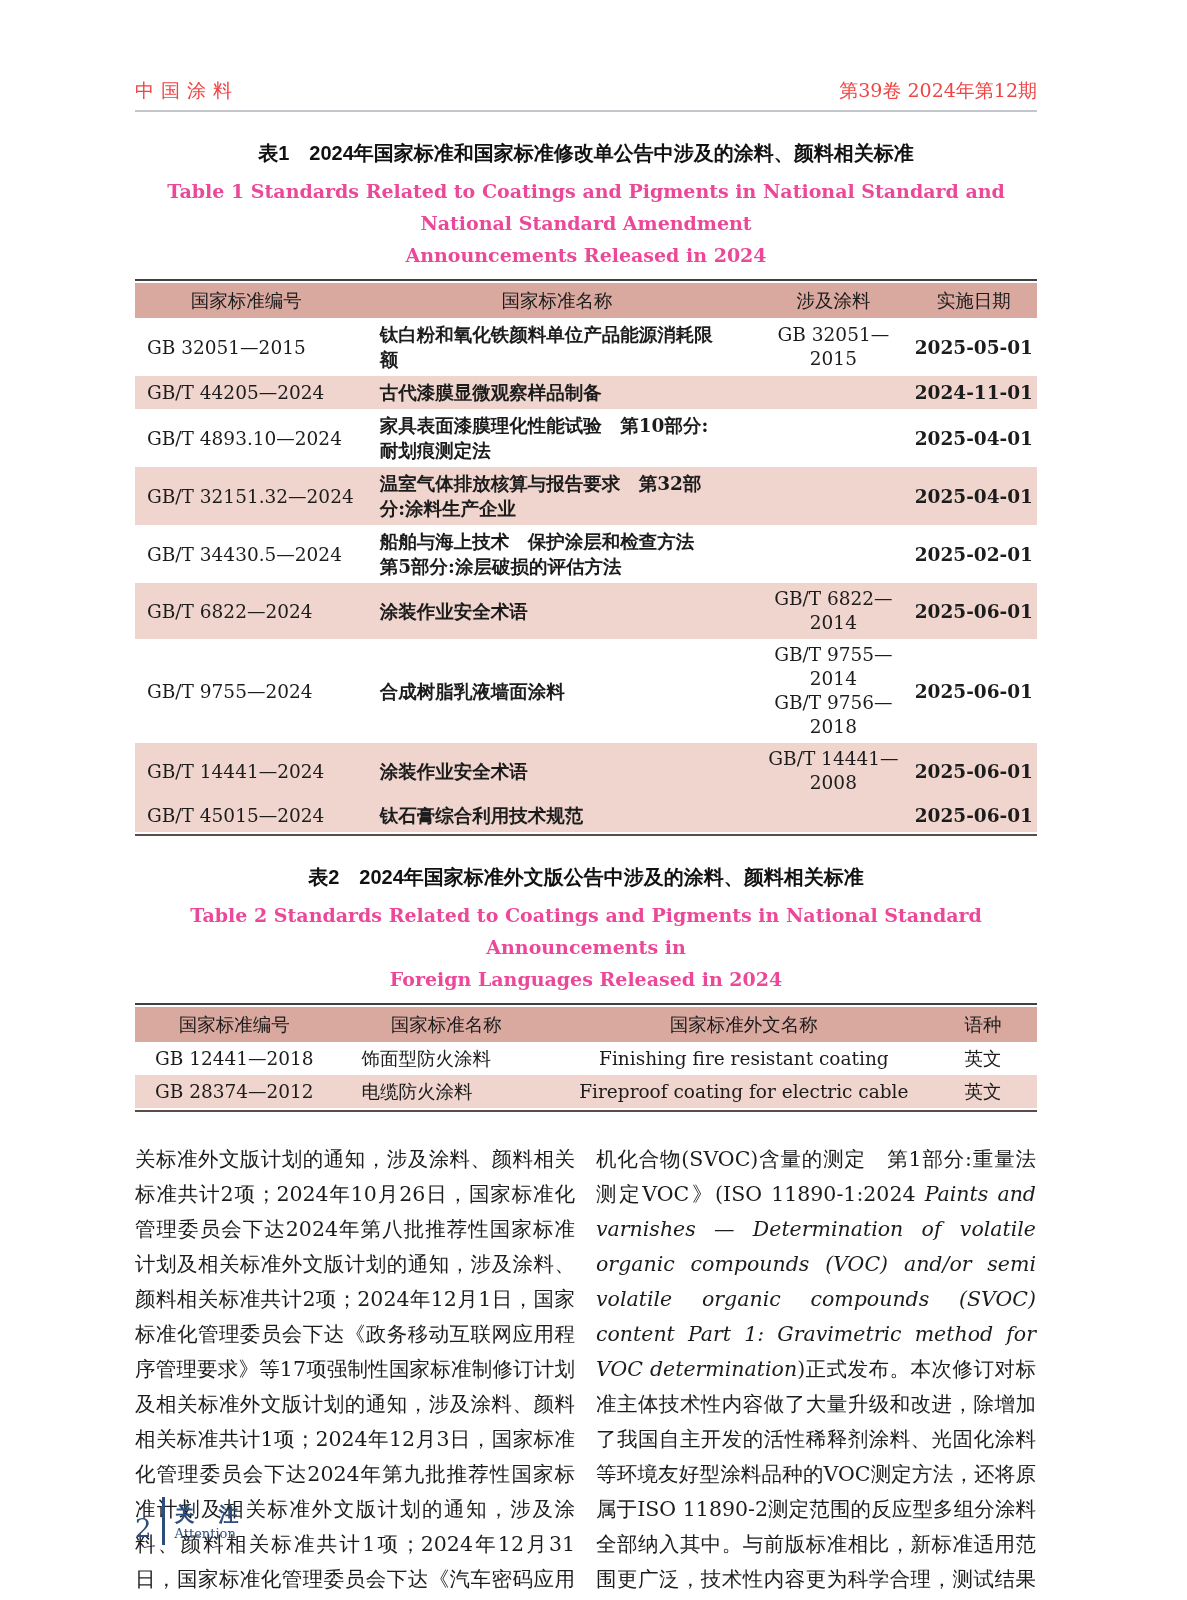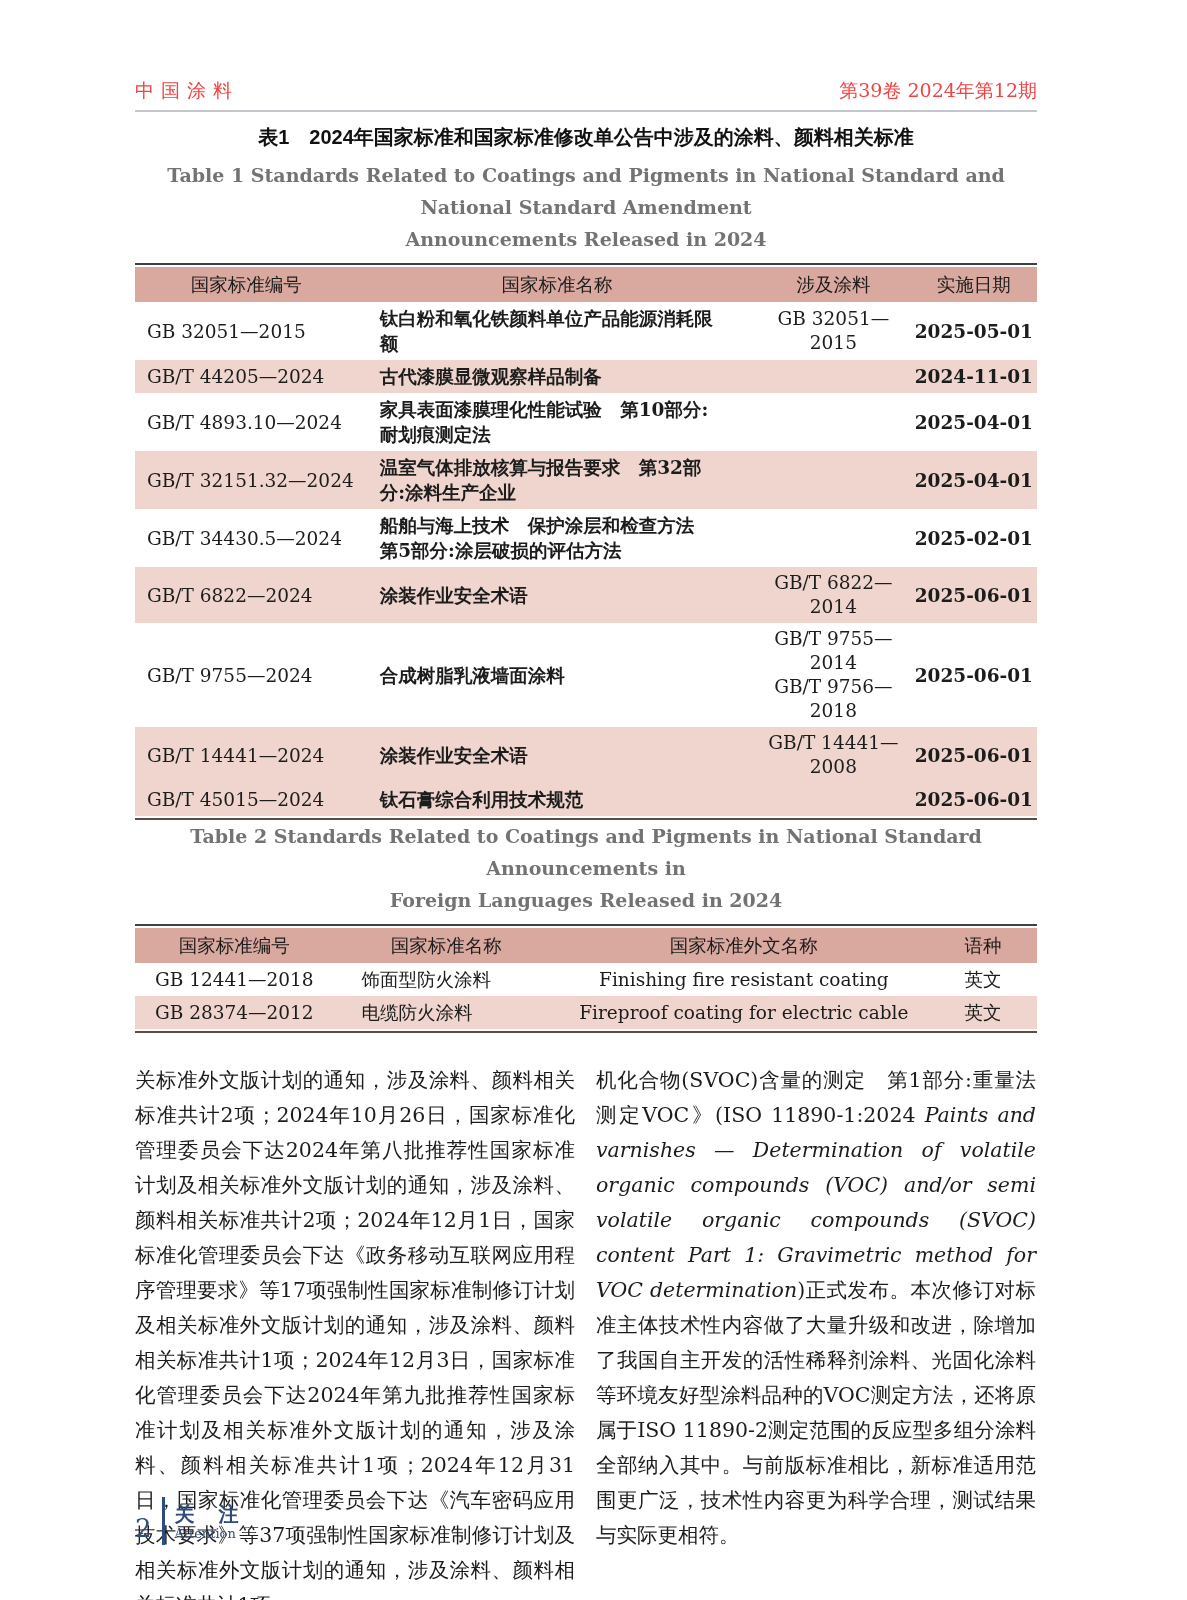--- a/index.html
+++ b/index.html
@@ -21,25 +21,25 @@
     border-bottom: 2px solid #c3c7cc;
     padding-bottom: 6px;
     color: #ef4444;
     font-size: 19px;
   }
   .runhead .jname { letter-spacing: 7px; }
   
   .cap { text-align: center; }
   .cap-zh {
     font-family: "Liberation Sans", "DejaVu Sans", sans-serif;
-    font-weight: bold; font-size: 20px; margin-top: 12px; margin-bottom: 8px;
+    font-weight: bold; font-size: 20px; margin-top: 28px; margin-bottom: 8px;
     color: #111;
   }
   .cap-en {
-    font-weight: bold; font-size: 19px; line-height: 32px; color: #737373;
+    font-weight: bold; font-size: 19px; line-height: 32px; color: #ec4899;
     margin-bottom: 8px;
   }
   
   .tblwrap {
     border-top: 2px solid #404040;
     border-bottom: 2px solid #5f4b46;
     padding: 2px 0 2px 0;
   }
   table { width: 100%; border-collapse: collapse; font-size: 18.5px; }
   thead th {
@@ -160,20 +160,21 @@
         <tr class="shade">
           <td class="c1">GB/T 45015—2024</td>
           <td class="c2">钛石膏综合利用技术规范</td>
           <td class="c3"></td>
           <td class="c4">2025-06-01</td>
         </tr>
       </tbody>
     </table>
   </div>
 
+  <div class="cap cap-zh">表2　2024年国家标准外文版公告中涉及的涂料、颜料相关标准</div>
   <div class="cap cap-en">
     <div>Table 2   Standards Related to Coatings and Pigments in National Standard Announcements in</div>
     <div>Foreign Languages Released in 2024</div>
   </div>
 
   <div class="tblwrap">
     <table class="t2">
       <thead>
         <tr>
           <th class="w1">国家标准编号</th>

